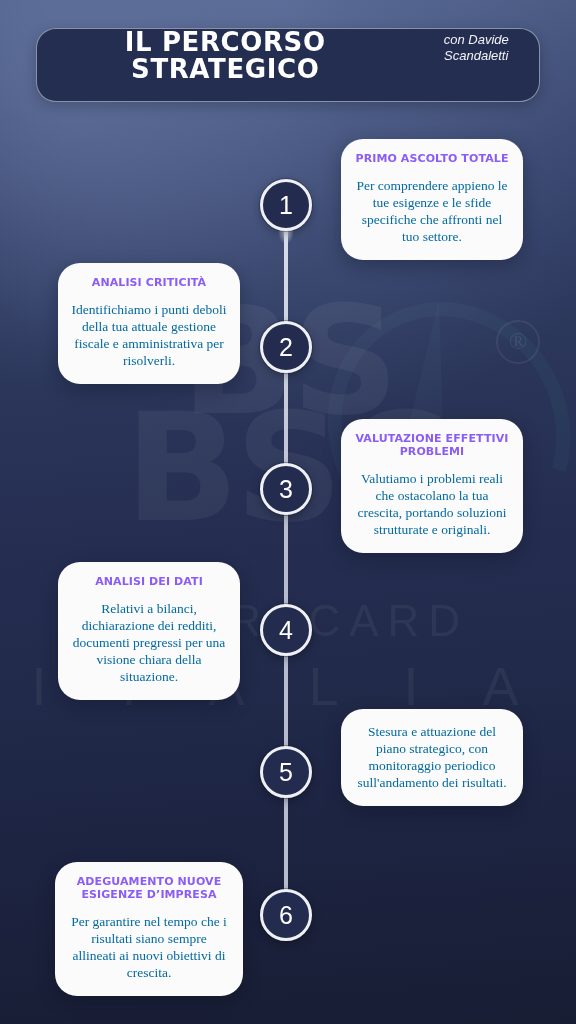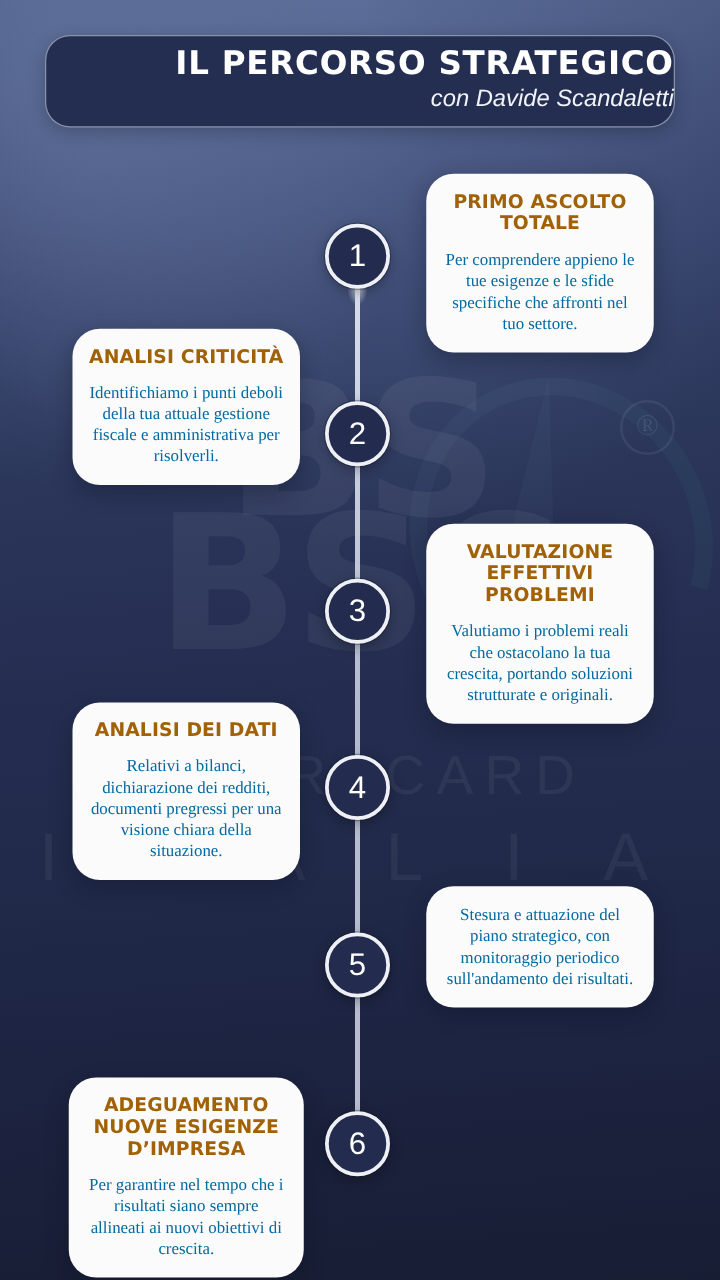--- a/index.html
+++ b/index.html
@@ -116,40 +116,40 @@
     position: absolute;
     left: 36px;
     top: 28px;
     width: 504px;
     height: 74px;
     box-sizing: border-box;
     background: #242e50;
     border: 1.5px solid rgba(198,206,224,0.62);
     border-radius: 20px;
     display: flex;
-    flex-direction: column;
-    align-items: flex-end;
+    flex-direction: row;
+    align-items: flex-start;
     justify-content: center;
     box-shadow: 0 4px 14px rgba(0,0,0,0.22);
   }
   .title-main {
     color: #ffffff;
     font-family: "DejaVu Sans", sans-serif;
     font-weight: 700;
     font-size: 26px;
     letter-spacing: 0.6px;
     line-height: 1.05;
     text-align: center;
   }
   .title-sub {
     color: #f1f3f8;
     font-family: "Liberation Sans", sans-serif;
     font-style: italic;
     font-weight: 400;
-    font-size: 19px;
+    font-size: 13px;
     line-height: 1.2;
     margin-top: 3px;
     text-align: center;
   }
 
   
   .spine {
     position: absolute;
     left: 286px;
     top: 205px;
@@ -198,24 +198,24 @@
   .card {
     position: absolute;
     box-sizing: border-box;
     width: 182px;
     background: #fbfbfb;
     border-radius: 22px;
     padding: 14px 13px 15px 13px;
     box-shadow: 0 6px 18px rgba(8,12,28,0.30);
   }
   .card-title {
-    color: #a16207;
+    color: #8b5cf6;
     font-family: "DejaVu Sans", sans-serif;
     font-weight: 700;
-    font-size: 15px;
+    font-size: 11px;
     letter-spacing: 0.1px;
     line-height: 1.16;
     text-align: center;
     margin: 0 0 11px 0;
   }
   .card-body {
     color: #0369a1;
     font-family: Liberation Serif, serif;
     font-weight: 400;
     font-size: 13.5px;

